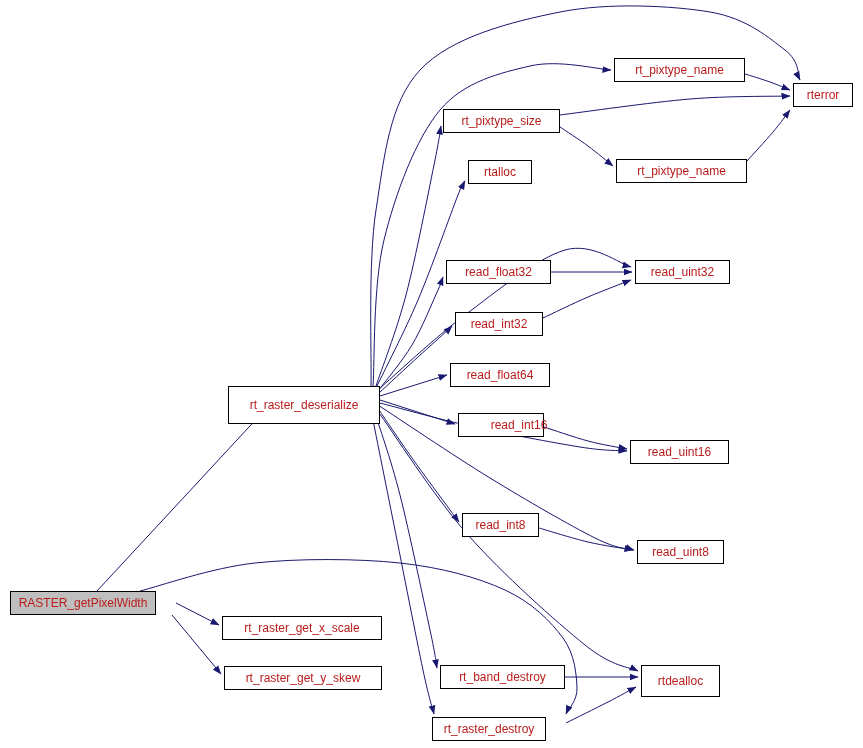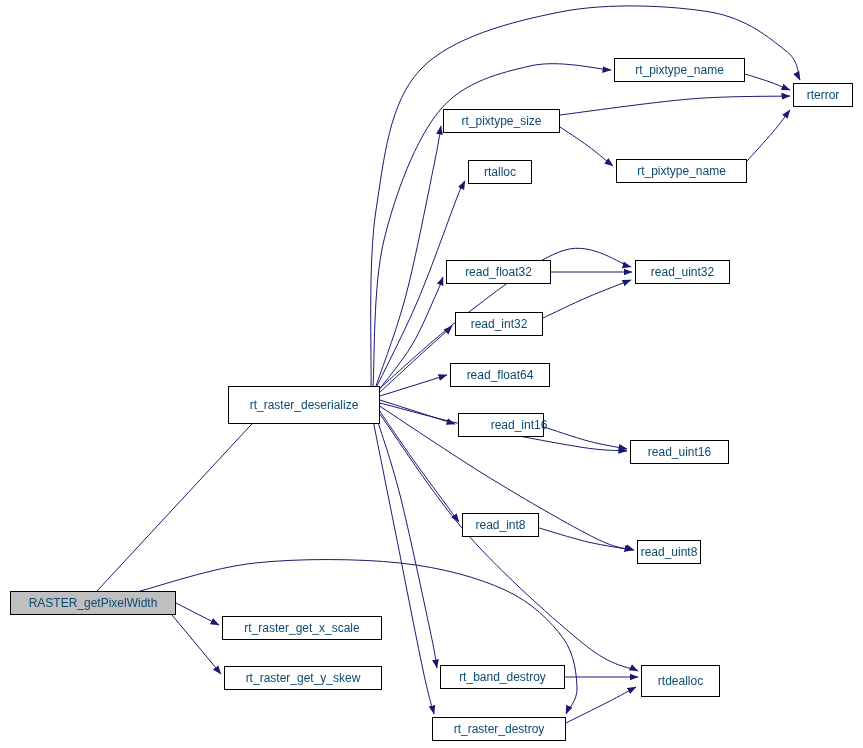--- a/index.html
+++ b/index.html
@@ -9,21 +9,21 @@
     background:#ffffff;
     overflow:hidden;
     font-family:"Liberation Sans", sans-serif;
   }
   #edge-layer{position:absolute;left:0;top:0;}
   .node{
     position:absolute;
     box-sizing:border-box;
     border:1px solid #000000;
     background:#ffffff;
-    color:#0c4a6e;
+    color:#b91c1c;
     display:flex;
     align-items:center;
     justify-content:center;
     font-size:12px;
     line-height:1;
     white-space:nowrap;
     cursor:pointer;
   }
   .node.root{background:#bfbfbf;}
   .edge{fill:none;stroke-width:1;}
@@ -62,34 +62,34 @@
       <path d="M745,74C749.2,75.3 762.5,79.3 770,82C777.5,84.7 786.7,88.7 790,90" class="edge" stroke="#191970" marker-end="url(#arr)"></path>
       <path d="M747,161C751.3,156.2 765.8,140.5 773,132C780.2,123.5 787.2,113.7 790,110" class="edge" stroke="#191970" marker-end="url(#arr)"></path>
       <path d="M551,272 L632,272" class="edge" stroke="#191970" marker-end="url(#arr)"></path>
       <path d="M543,318C550.5,314.5 573.3,303.3 588,297C602.7,290.7 623.8,282.8 631,280" class="edge" stroke="#191970" marker-end="url(#arr)"></path>
       <path d="M544,427C551.3,429.3 574.2,437.3 588,441C601.8,444.7 620.5,447.7 627,449" class="edge" stroke="#191970" marker-end="url(#arr)"></path>
       <path d="M539,528C547.2,530.3 572.3,538.3 588,542C603.7,545.7 625.5,548.7 633,550" class="edge" stroke="#191970" marker-end="url(#arr)"></path>
       <path d="M565,677 L638,677" class="edge" stroke="#191970" marker-end="url(#arr)"></path>
       <path d="M566,723C573.0,719.5 596.3,708.0 608,702C619.7,696.0 631.3,689.5 636,687" class="edge" stroke="#191970" marker-end="url(#arr)"></path>
     </svg>
   <div id="node-layer">
-      <div class="node root" style="left: 10px; top: 591px; width: 166px; height: 24px;">RASTER_getPixelWidth</div>
+      <div class="node root" style="left: 10px; top: 591px; width: 146px; height: 24px;">RASTER_getPixelWidth</div>
       <div class="node" style="left: 228px; top: 386px; width: 152px; height: 38px;">rt_raster_deserialize</div>
       <div class="node" style="left: 222px; top: 616px; width: 160px; height: 24px;">rt_raster_get_x_scale</div>
       <div class="node" style="left: 224px; top: 666px; width: 158px; height: 24px;">rt_raster_get_y_skew</div>
       <div class="node" style="left: 443px; top: 109px; width: 117px; height: 24px;">rt_pixtype_size</div>
       <div class="node" style="left: 468px; top: 160px; width: 64px; height: 24px;">rtalloc</div>
       <div class="node" style="left: 446px; top: 260px; width: 105px; height: 24px;">read_float32</div>
       <div class="node" style="left: 455px; top: 312px; width: 88px; height: 24px;">read_int32</div>
       <div class="node" style="left: 450px; top: 363px; width: 100px; height: 24px;">read_float64</div>
       <div class="node" style="left: 458px; top: 413px; width: 86px; height: 24px; padding-left: 36px;">read_int16</div>
       <div class="node" style="left: 462px; top: 513px; width: 77px; height: 24px;">read_int8</div>
       <div class="node" style="left: 440px; top: 665px; width: 125px; height: 24px;">rt_band_destroy</div>
-      <div class="node" style="left: 432px; top: 717px; width: 134px; height: 24px;">rt_raster_destroy</div>
+      <div class="node" style="left: 432px; top: 717px; width: 114px; height: 24px;">rt_raster_destroy</div>
       <div class="node" style="left: 614px; top: 58px; width: 131px; height: 24px;">rt_pixtype_name</div>
       <div class="node" style="left: 616px; top: 159px; width: 131px; height: 24px;">rt_pixtype_name</div>
       <div class="node" style="left: 635px; top: 260px; width: 95px; height: 24px; text-align: right;">read_uint32</div>
       <div class="node" style="left: 630px; top: 440px; width: 99px; height: 24px;">read_uint16</div>
-      <div class="node" style="left: 637px; top: 540px; width: 64px; height: 24px;">read_uint8</div>
+      <div class="node" style="left: 637px; top: 540px; width: 87px; height: 24px;">read_uint8</div>
       <div class="node" style="left: 641px; top: 665px; width: 79px; height: 32px;">rtdealloc</div>
       <div class="node" style="left: 793px; top: 83px; width: 60px; height: 24px;">rterror</div>
     </div>
 </div>
 
 </body></html>

